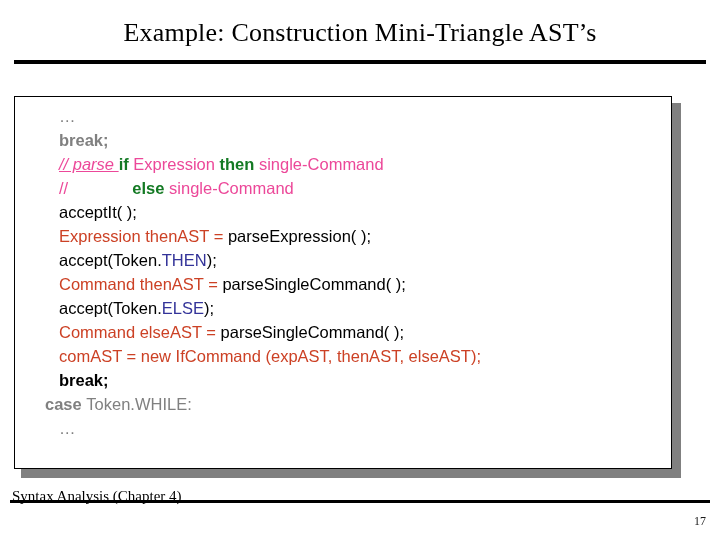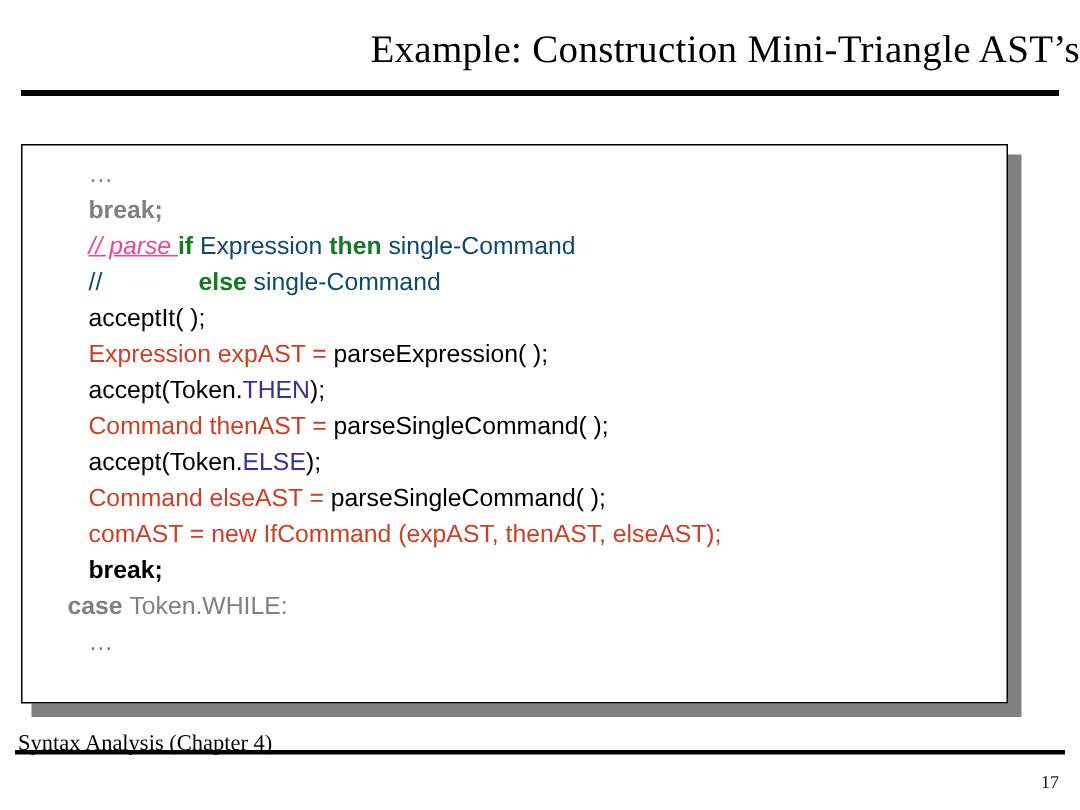--- a/index.html
+++ b/index.html
@@ -14,21 +14,21 @@
     overflow: hidden;
     position: relative;
   }
 
   
   #slide-title {
     position: absolute;
     left: 0;
     top: 18px;
     width: 720px;
-    text-align: right;
+    text-align: center;
     font-family: "Liberation Serif", serif;
     font-size: 26px;
     font-weight: normal;
     color: #000000;
     letter-spacing: 0.2px;
     white-space: nowrap;
   }
   #title-rule {
     position: absolute;
     left: 14px;
@@ -80,21 +80,21 @@
   }
   .ind-1 { padding-left: 30px; }
   .ind-2 { padding-left: 44px; }
 
   
   .t-gray      { color: #808080; }
   .t-gray-b    { color: #808080; font-weight: bold; }
   .t-black     { color: #000000; }
   .t-black-b   { color: #000000; font-weight: bold; }
   .t-blue      { color: #333399; }
-  .t-green     { color: #0c4a6e; }
+  .t-green     { color: #ec4899; }
   .t-green-b   { color: #147a24; font-weight: bold; }
   .t-green-i   { color: #ec4899; font-style: italic; text-decoration: underline; }
   .t-red       { color: #cc4125; }
 
   
   #footer-rule {
     position: absolute;
     left: 10px;
     top: 500px;
     width: 700px;
@@ -128,21 +128,21 @@
 
 <div id="code-panel-wrap">
   <div id="code-panel-shadow"></div>
   <div id="code-panel">
     <div id="code-listing">
         <div class="code-line ind-2"><span class="t-gray">…</span></div>
         <div class="code-line ind-2"><span class="t-gray-b">break;</span></div>
         <div class="code-line ind-2"><span class="t-green-i">// parse </span><span class="t-green-b">if </span><span class="t-green">Expression </span><span class="t-green-b">then </span><span class="t-green">single-Command</span></div>
         <div class="code-line ind-2"><span class="t-green">//              </span><span class="t-green-b">else </span><span class="t-green">single-Command</span></div>
         <div class="code-line ind-2"><span class="t-black">acceptIt( );</span></div>
-        <div class="code-line ind-2"><span class="t-red">Expression expAST = </span><span class="t-black">parseExpression( );</span></div>
+        <div class="code-line ind-2"><span class="t-red">Expression thenAST = </span><span class="t-black">parseExpression( );</span></div>
         <div class="code-line ind-2"><span class="t-black">accept(Token.</span><span class="t-blue">THEN</span><span class="t-black">);</span></div>
         <div class="code-line ind-2"><span class="t-red">Command thenAST = </span><span class="t-black">parseSingleCommand( );</span></div>
         <div class="code-line ind-2"><span class="t-black">accept(Token.</span><span class="t-blue">ELSE</span><span class="t-black">);</span></div>
         <div class="code-line ind-2"><span class="t-red">Command elseAST = </span><span class="t-black">parseSingleCommand( );</span></div>
         <div class="code-line ind-2"><span class="t-red">comAST = new IfCommand (expAST, thenAST, elseAST);</span></div>
         <div class="code-line ind-2"><span class="t-black-b">break;</span></div>
         <div class="code-line ind-1"><span class="t-gray-b">case </span><span class="t-gray">Token.WHILE:</span></div>
         <div class="code-line ind-2"><span class="t-gray">…</span></div>
       </div>
   </div>

